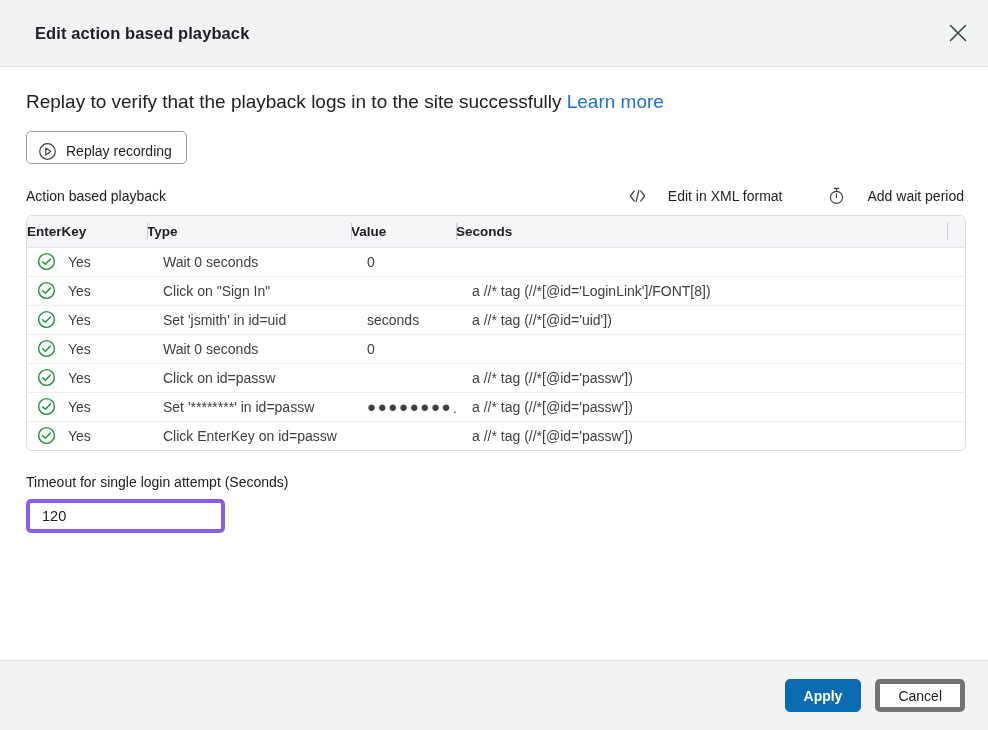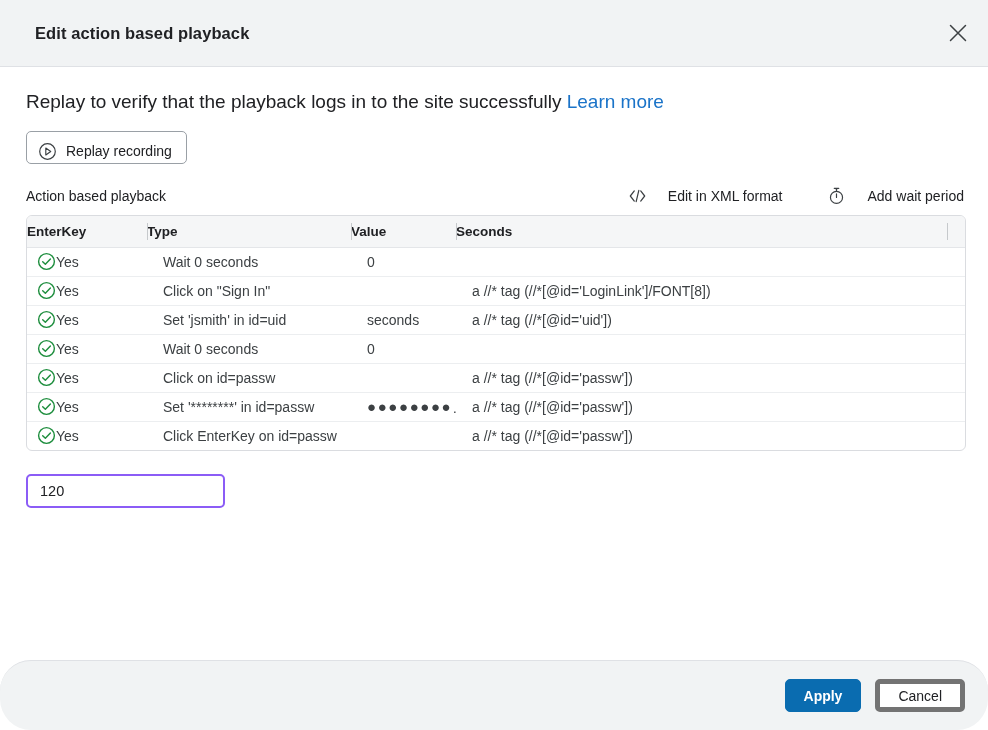--- a/index.html
+++ b/index.html
@@ -182,20 +182,21 @@
   }
   table.actions-table tbody tr:last-child td { border-bottom: none; }
   table.actions-table tbody td.c-validated { padding-left: 10px; }
   table.actions-table tbody td.c-type      { padding-left: 16px; }
   table.actions-table tbody td.c-value     { padding-left: 16px; }
   table.actions-table tbody td.c-elements  { padding-left: 16px; }
 
   .validated-cell {
     display: flex;
     align-items: center;
+    gap: 12px;
   }
   .check-icon { display: flex; align-items: center; flex: 0 0 auto; }
   .validated-text { color: #3c4043; }
 
   .masked-value {
     letter-spacing: 1.6px;
     font-size: 15px;
     color: #3c4043;
     line-height: 1;
     display: inline-block;
@@ -205,42 +206,41 @@
   .timeout-block { margin-top: 23px; }
   .timeout-label {
     font-size: 14px;
     color: #202124;
     display: block;
     margin-bottom: 9px;
   }
   .timeout-input {
     width: 199px;
     height: 34px;
-    border: 2px solid #8b5cf6;
+    border: 4px solid #8b5cf6;
     border-radius: 5px;
     padding: 0 12px;
     font-size: 14.5px;
     color: #202124;
     font-family: "Liberation Sans", sans-serif;
     background: #ffffff;
     outline: none;
   }
 
   
   .dialog-footer {
     flex: 0 0 70px;
     height: 70px;
     background: #f1f3f4;
     border-top: 1px solid #dfe1e5;
     display: flex;
     align-items: center;
     justify-content: flex-end;
     gap: 14px;
     padding: 0 23px;
-    border-radius: 31px;
   }
   .btn {
     height: 33px;
     min-width: 70px;
     border-radius: 5px;
     font-size: 14px;
     font-family: "Liberation Sans", sans-serif;
     cursor: pointer;
     padding: 0 18px;
   }
@@ -463,20 +463,21 @@
               <td class="c-value"></td>
               <td class="c-elements">a //* tag (//*[@id='passw'])</td>
               <td></td>
             </tr>
           </tbody>
       </table>
     </div>
 
     
     <div class="timeout-block">
+      <label class="timeout-label" for="timeout-input">Timeout for single login attempt (Seconds)</label>
       <input id="timeout-input" class="timeout-input" type="text" value="120" style="">
     </div>
 
   </div>
 
   <div class="dialog-footer">
     <button class="btn btn-apply">Apply</button>
     <button class="btn btn-cancel">Cancel</button>
   </div>
 

